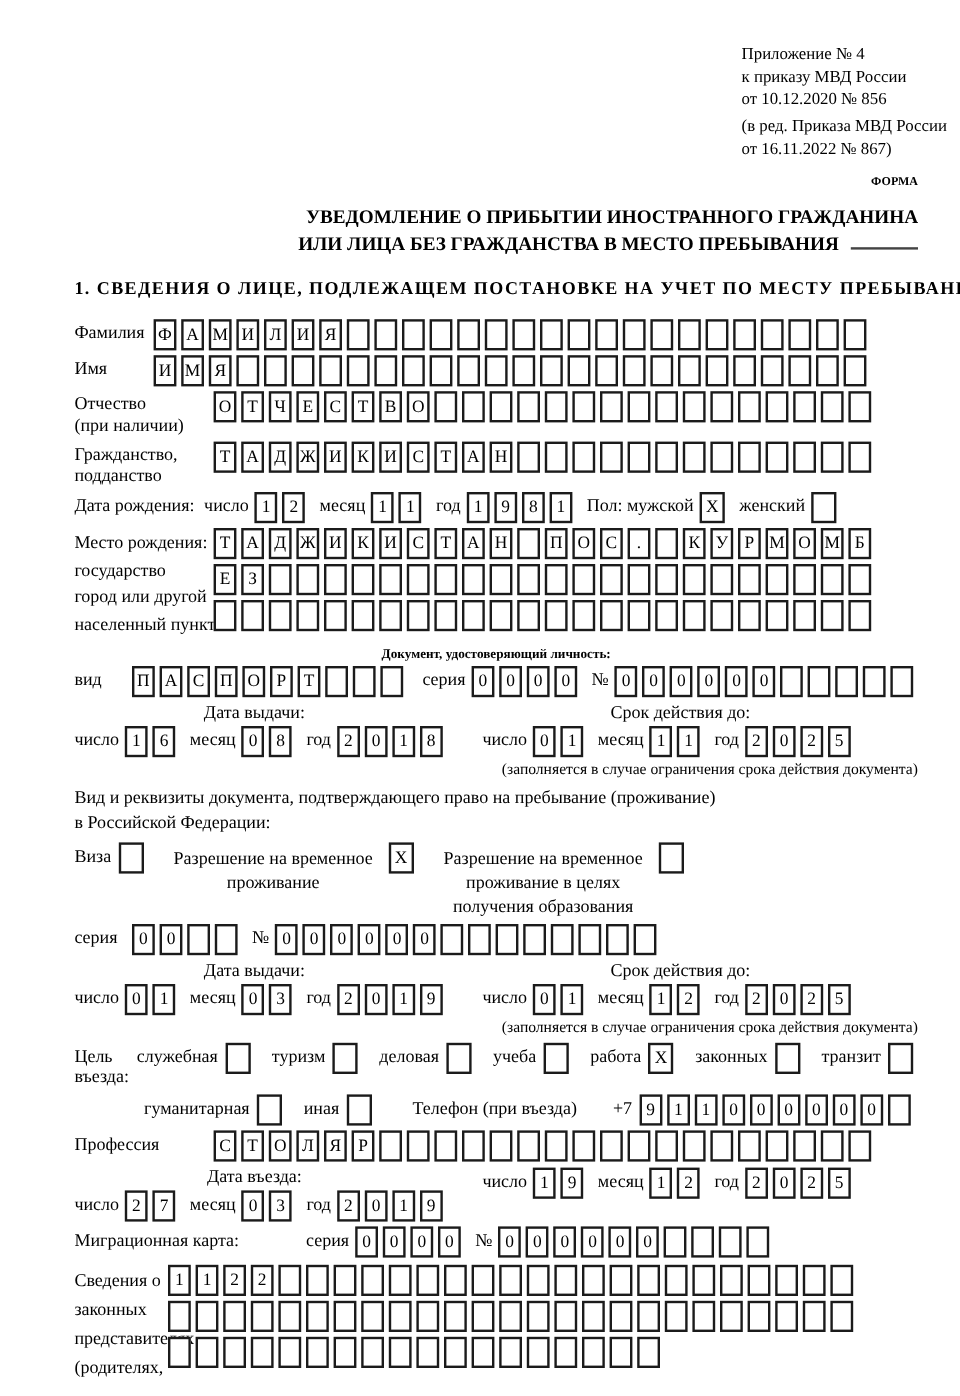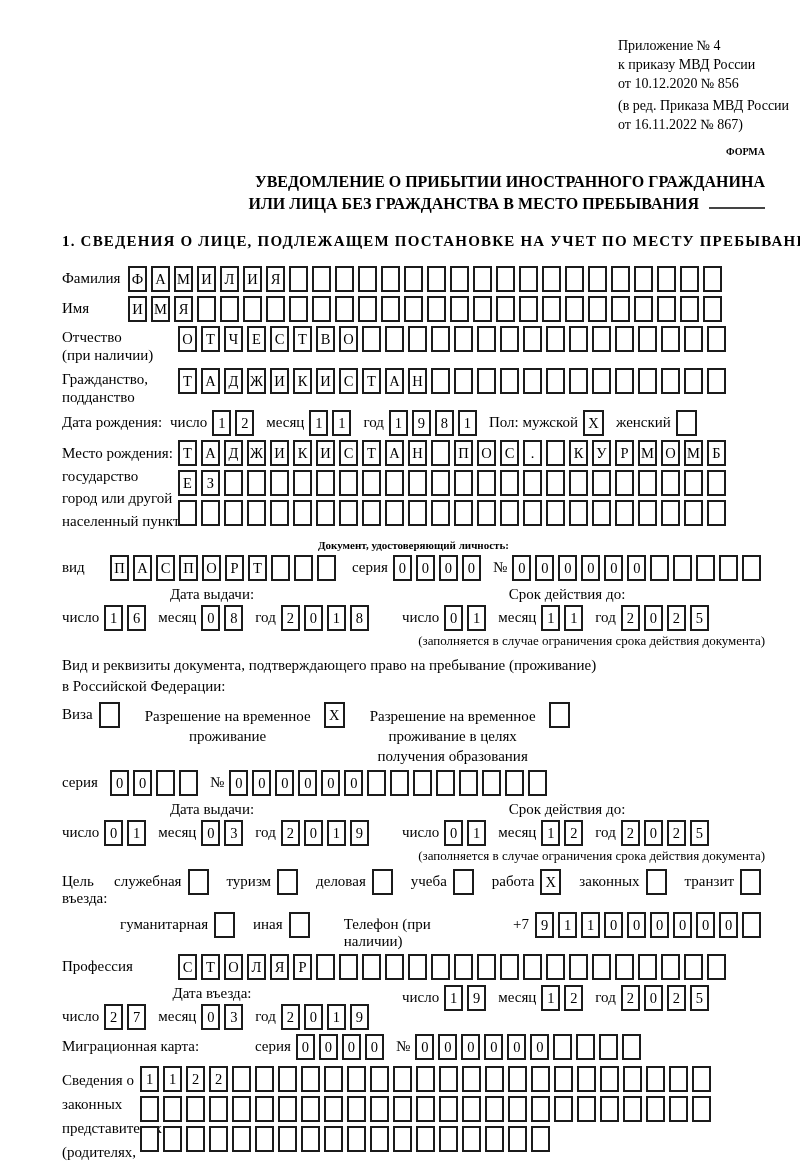--- a/index.html
+++ b/index.html
@@ -574,21 +574,21 @@
       <span class="cells cb">
           <span class="cell"></span>
         </span>
     </span>
     <span class="opt">
       <span class="opt-label">иная</span>
       <span class="cells cb">
           <span class="cell"></span>
         </span>
     </span>
-    <span class="opt-label" style="margin-left:16px">Телефон (при наличии)</span>
+    <span class="opt-label" style="margin-left:16px">Телефон (при въезда)</span>
     <span class="opt-label" style="margin-left:24px">+7</span>
     <span class="cells">
         <span class="cell">9</span>
         <span class="cell">1</span>
         <span class="cell">1</span>
         <span class="cell">0</span>
         <span class="cell">0</span>
         <span class="cell">0</span>
         <span class="cell">0</span>
         <span class="cell">0</span>

